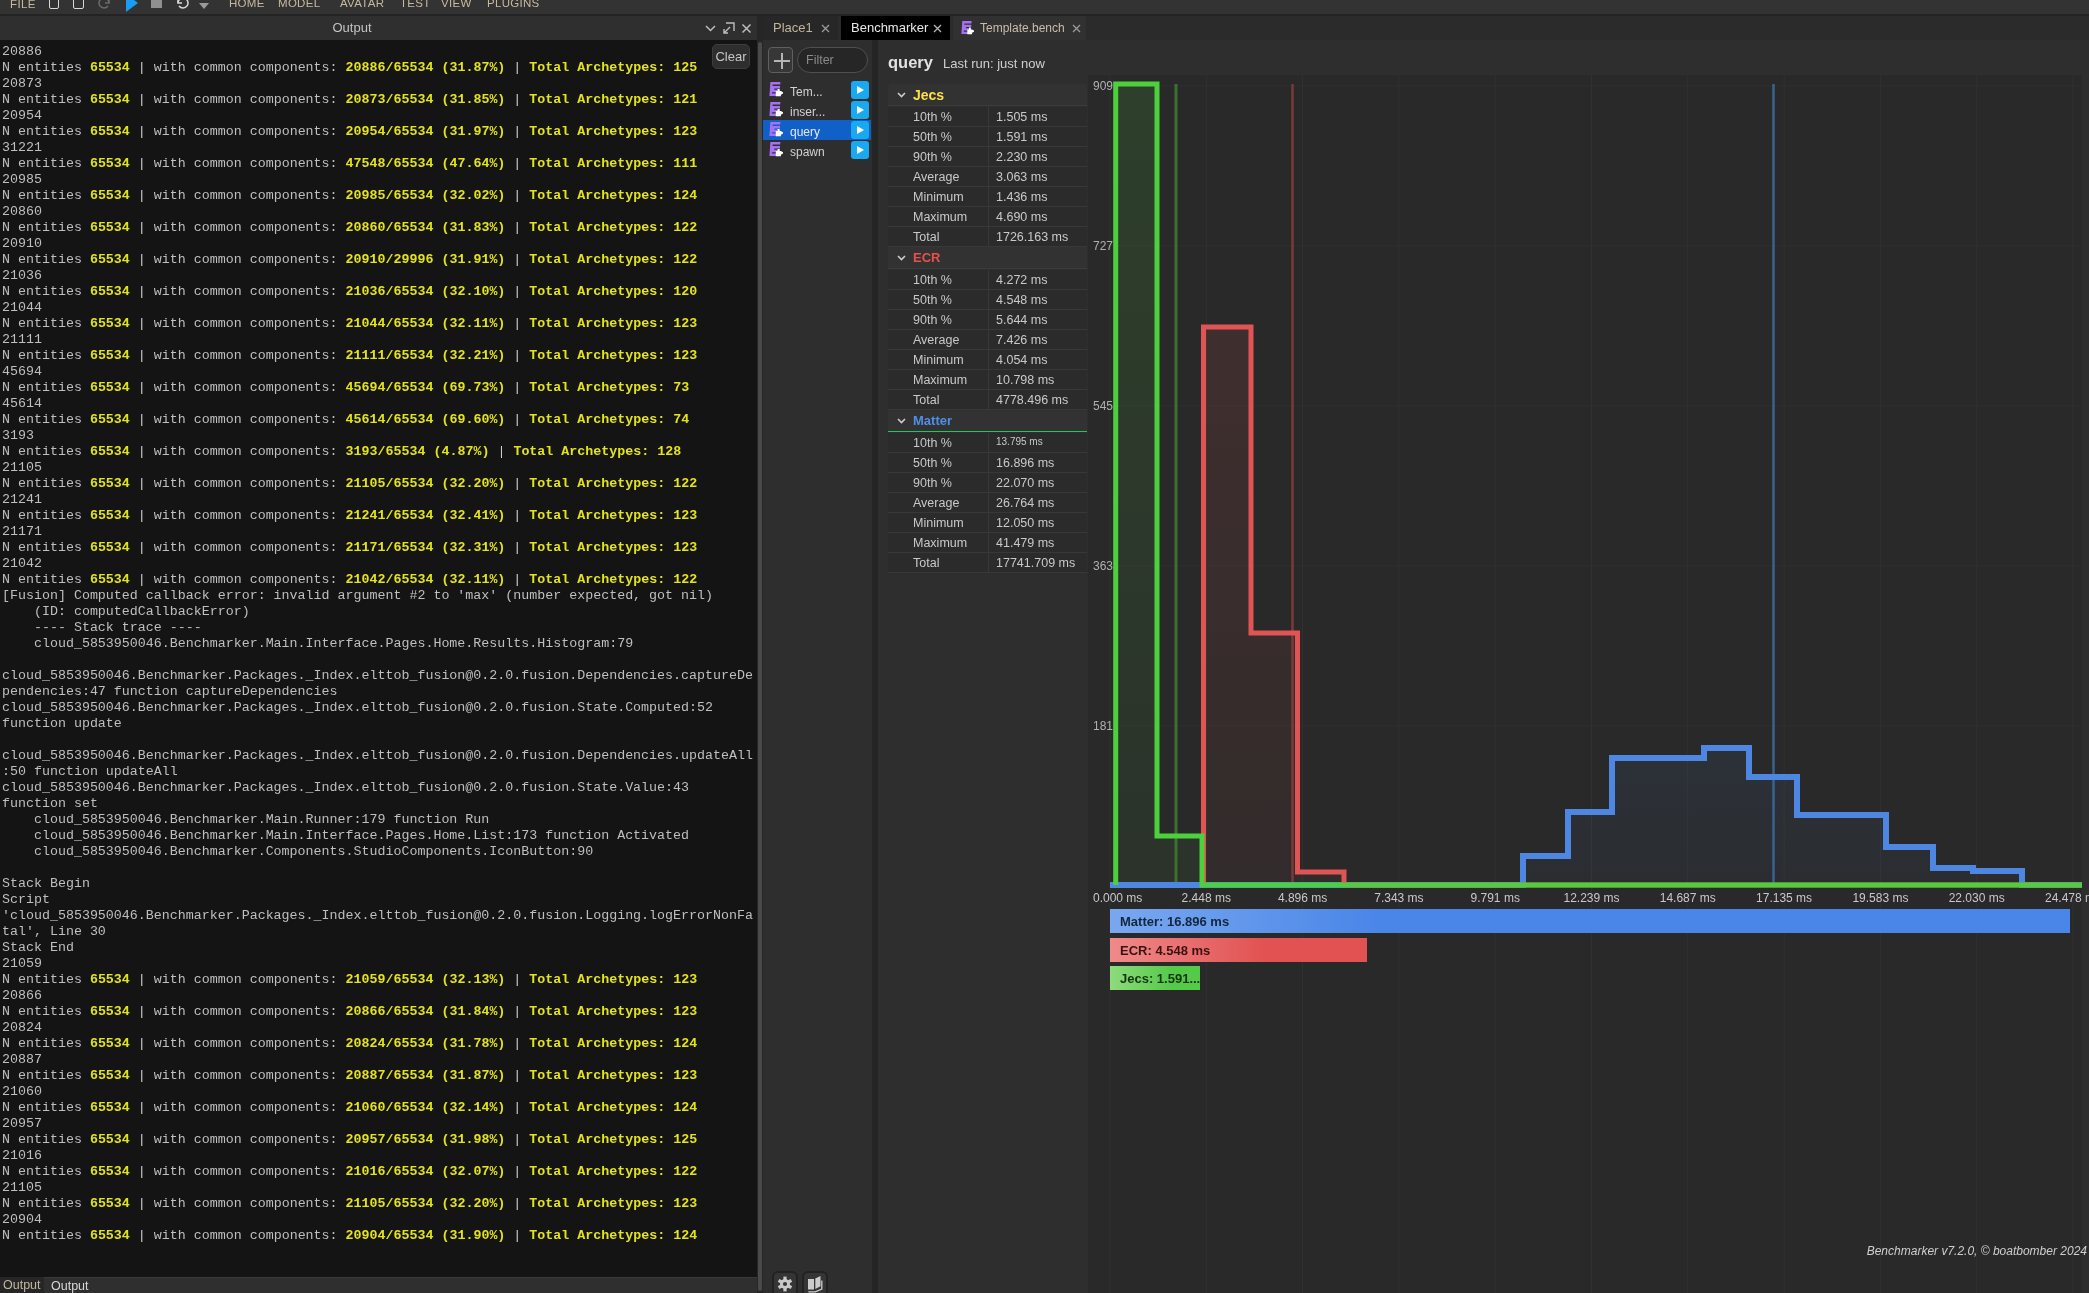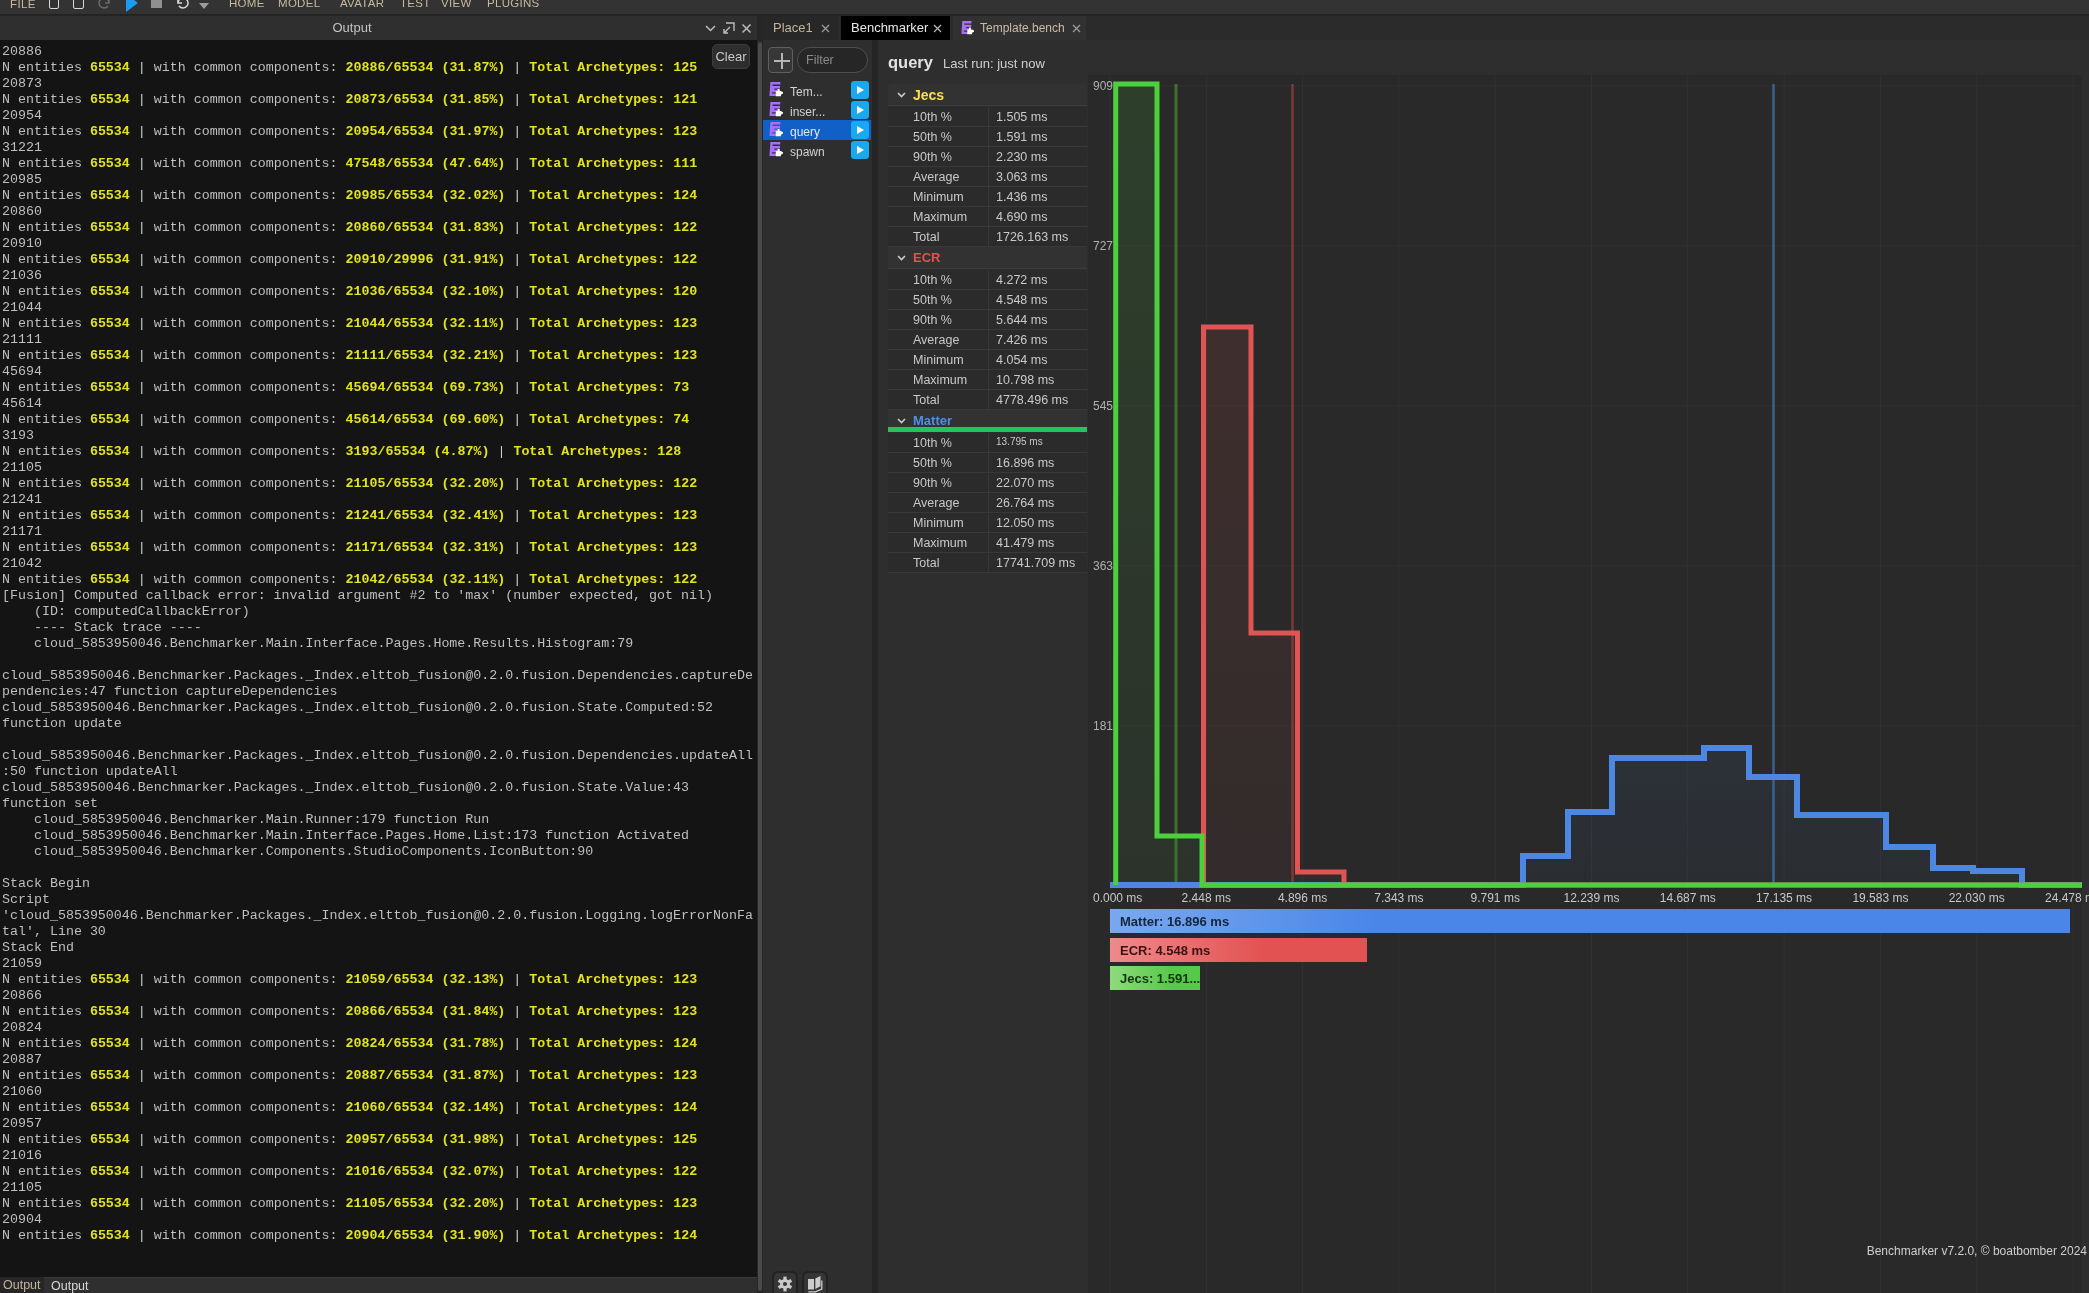--- a/index.html
+++ b/index.html
@@ -361,21 +361,21 @@
     <div style="position:absolute;left:888px;top:370px;width:199px;height:20px;background:#2b2b2b;border-bottom:1px solid #383838">
       <span style="position:absolute;left:25px;top:2.5px;font-size:12.5px;color:#c9c9c9">Maximum</span>
       <span style="position:absolute;left:108px;top:2.5px;font-size:12.5px;color:#c9c9c9">10.798 ms</span>
       <div style="position:absolute;left:100px;top:0;width:1px;height:20px;background:#383838"></div>
     </div>
     <div style="position:absolute;left:888px;top:390px;width:199px;height:20px;background:#2b2b2b;border-bottom:1px solid #383838">
       <span style="position:absolute;left:25px;top:2.5px;font-size:12.5px;color:#c9c9c9">Total</span>
       <span style="position:absolute;left:108px;top:2.5px;font-size:12.5px;color:#c9c9c9">4778.496 ms</span>
       <div style="position:absolute;left:100px;top:0;width:1px;height:20px;background:#383838"></div>
     </div>
-    <div style="position:absolute;left:888px;top:410px;width:199px;height:22px;background:#323232;border-bottom:5px solid #22c55e;">
+    <div style="position:absolute;left:888px;top:410px;width:199px;height:22px;background:#323232;border-bottom:1px solid #22c55e;">
       <svg style="position:absolute;left:9px;top:8px" width="9" height="6" viewBox="0 0 9 6">
         <polyline points="1,1 4.5,4.5 8,1" fill="none" stroke="#cccccc" stroke-width="1.6"></polyline>
       </svg>
       <span style="position:absolute;left:25px;top:3px;font-weight:bold;font-size:13px;color:#4f8fe8">Matter</span>
     </div>
     <div style="position:absolute;left:888px;top:433px;width:199px;height:20px;background:#2b2b2b;border-bottom:1px solid #383838">
       <span style="position:absolute;left:25px;top:2.5px;font-size:12.5px;color:#c9c9c9">10th %</span>
       <span style="position:absolute;left:108px;top:2.5px;font-size:10px;color:#c9c9c9">13.795 ms</span>
       <div style="position:absolute;left:100px;top:0;width:1px;height:20px;background:#383838"></div>
     </div>
@@ -423,13 +423,13 @@
   </g>
   </g>
   <circle cx="8" cy="8" r="2.1" fill="#353535"></circle>
 </svg>
 <div style="position:absolute;left:802px;top:1271px;width:26px;height:26px;background:#353535;border:2px solid #222222;border-radius:6px"></div>
 <svg style="position:absolute;left:806px;top:1275px" width="18" height="18" viewBox="0 0 18 18">
   <path fill="#cccccc" d="M2 4 h6 v10.5 h-6 z"></path>
   <path fill="#cccccc" d="M9.3 3.6 l5.2-2.6 v10.2 l-5.2 2.8 z"></path>
   <path fill="none" stroke="#cccccc" stroke-width="1.3" d="M15.8 5.5 v8.5 l-6.5 2.8 h-7"></path>
 </svg>
-<span style="position:absolute;right:2px;top:1244px;font-size:12px;color:#cfcfcf">Benchmarker v7.2.0, © boatbomber 2024</span>
+<span style="position:absolute;right:2px;top:1244px;font-size:12px;font-style:italic;color:#cfcfcf">Benchmarker v7.2.0, © boatbomber 2024</span>
 </div>
 </body></html>

